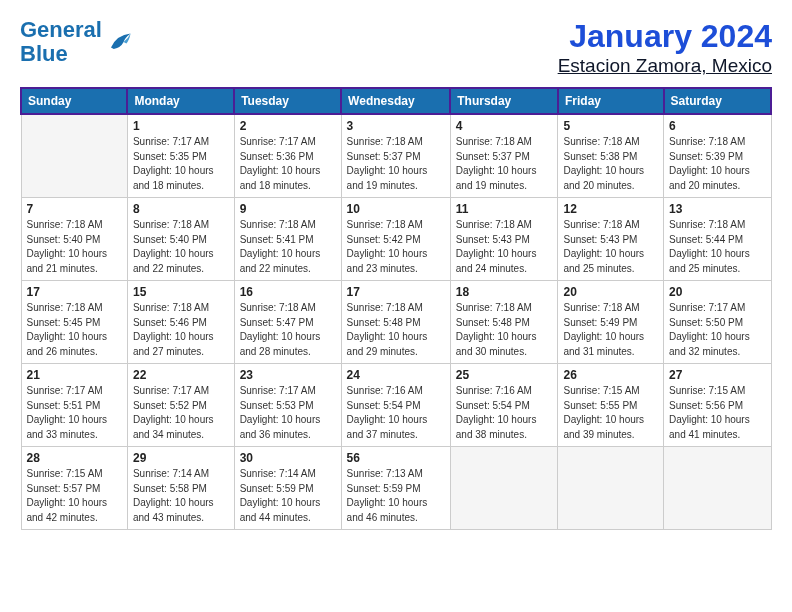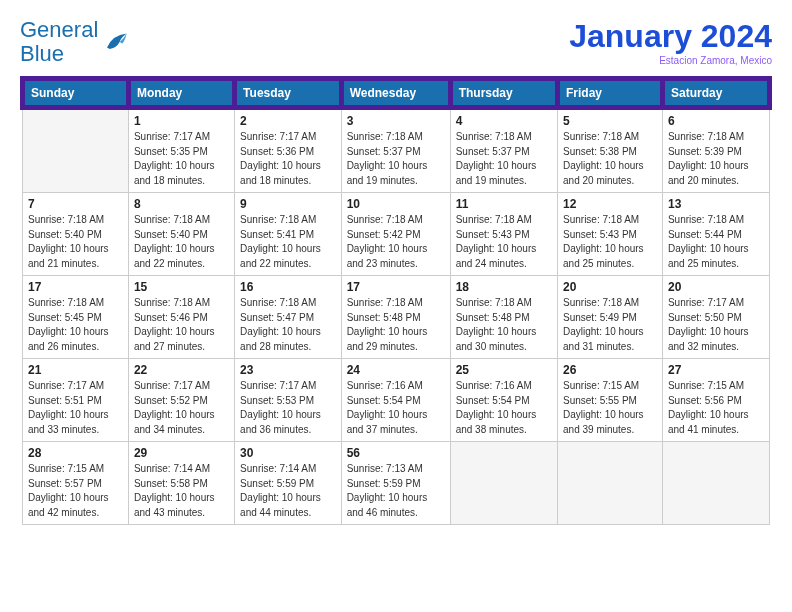--- a/index.html
+++ b/index.html
@@ -20,57 +20,58 @@
       justify-content: space-between;
       align-items: flex-start;
       margin-bottom: 10px;
     }
     .logo {
       display: flex;
       align-items: center;
     }
     .logo-text {
       font-size: 22px;
-      font-weight: normal;
+      font-weight: bold;
       color: #333;
       line-height: 1.1;
     }
     .logo-text span {
       color: #1a6faf;
     }
     .logo-bird {
       width: 28px;
       height: 28px;
       margin-left: 2px;
     }
     .title-area {
       text-align: right;
     }
     .main-title {
       font-size: 32px;
       font-weight: bold;
       color: #1d4ed8;
     }
     .subtitle {
-      font-size: 10px;
-      color: #8b5cf6;
+      font-size: 19px;
+      color: #0f172a;
+      text-decoration: underline;
     }
     .calendar {
       width: 100%;
       border-collapse: collapse;
       font-size: 10.5px;
     }
     .calendar thead th {
       background-color: #1a6faf;
       color: #fff;
       text-align: left;
       padding: 5px 6px;
       font-size: 12px;
       font-weight: bold;
-      border: 5px solid #4c1d95;
+      border: 2px solid #4c1d95;
     }
     .calendar tbody td {
       border: 1px solid #ccc;
       vertical-align: top;
       padding: 4px 5px;
       width: 113px;
       min-height: 75px;
       background: #fff;
     }
     .calendar tbody tr:nth-child(odd) td {

